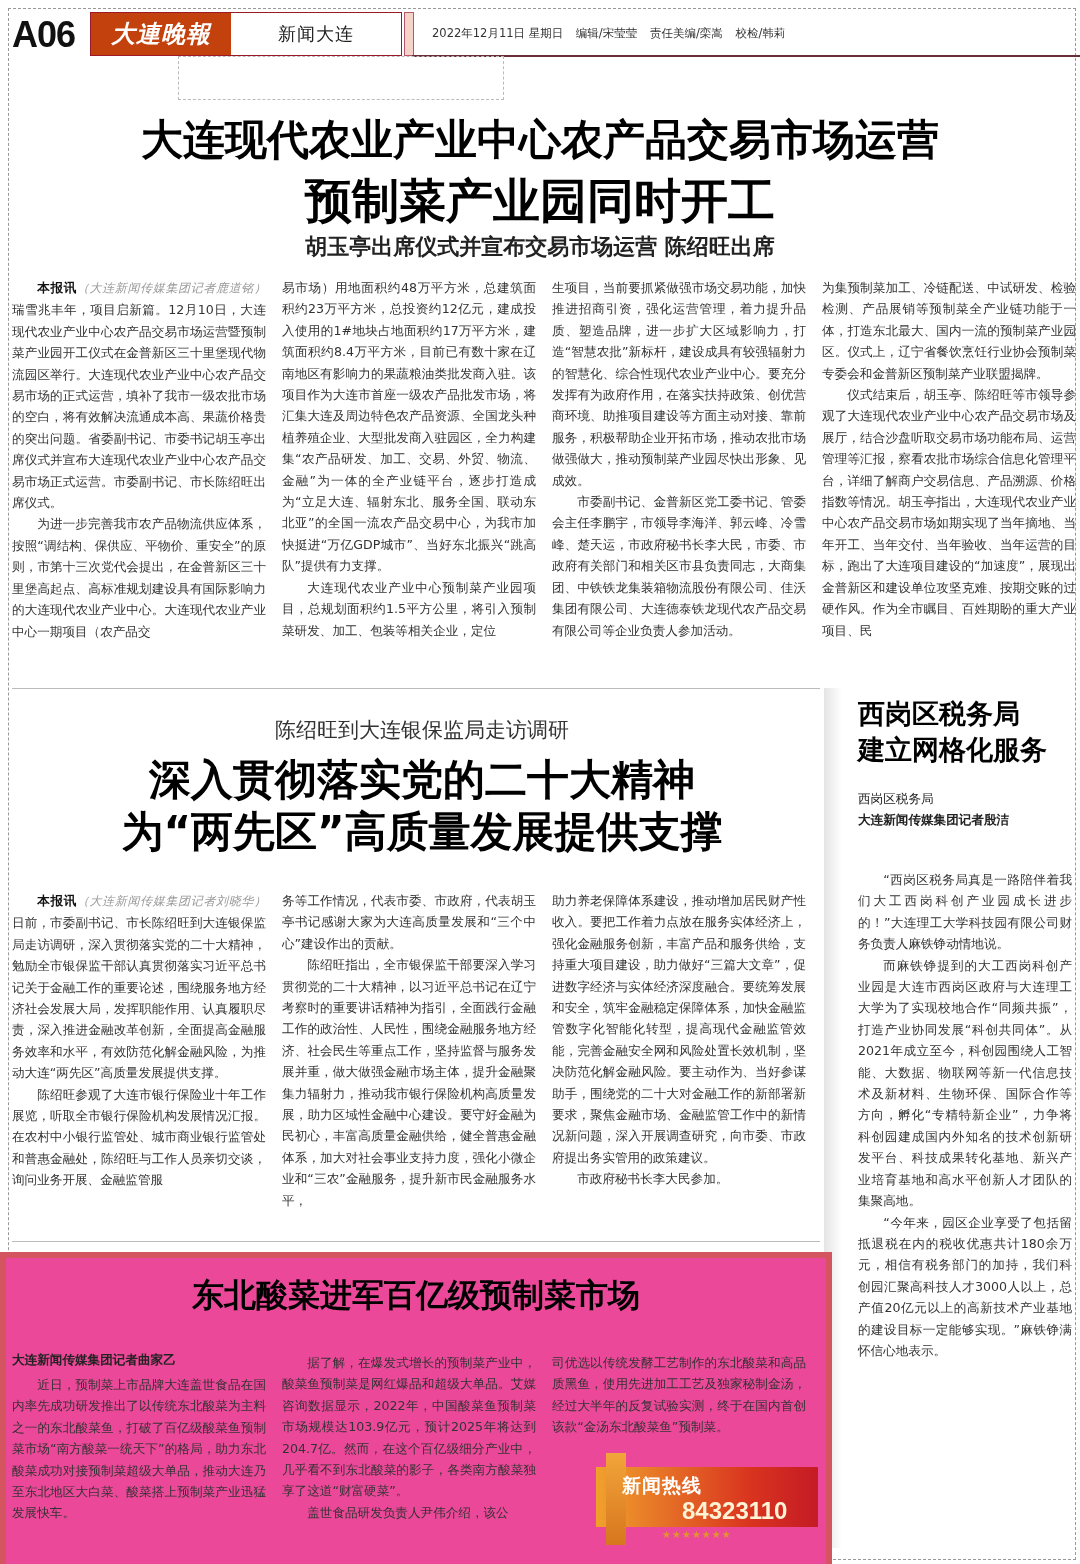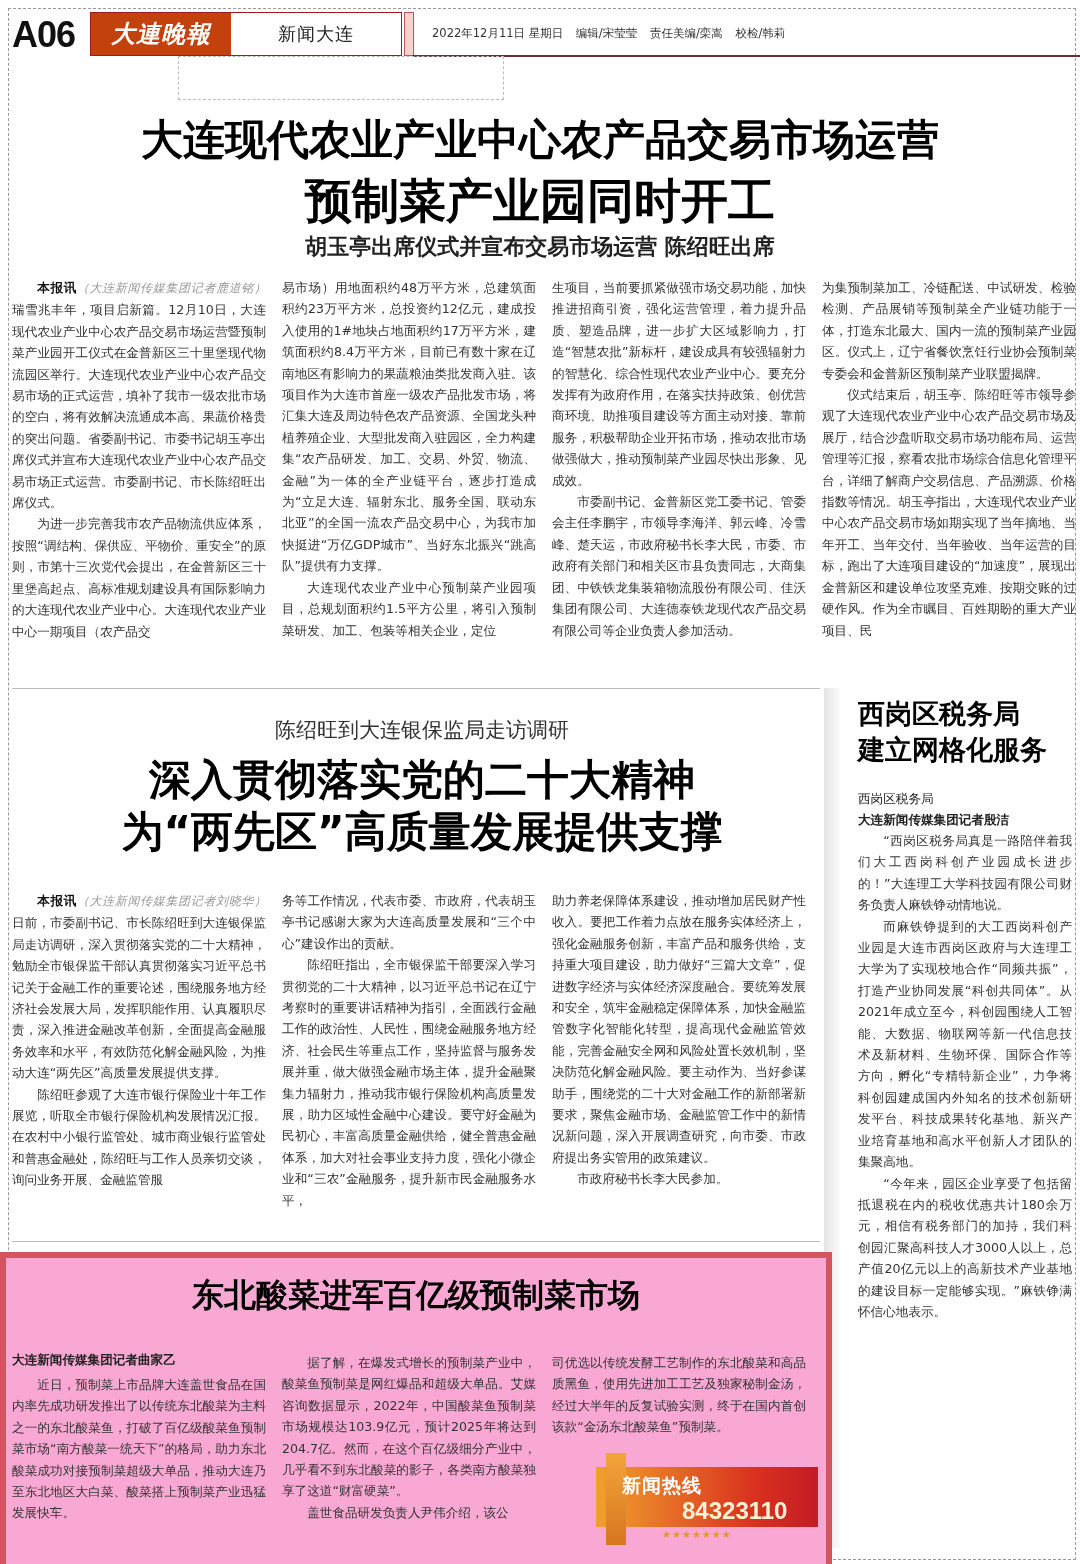--- a/index.html
+++ b/index.html
@@ -38,23 +38,23 @@
   .a2-h1 { position: absolute; left: 12px; width: 820px; top: 752px; text-align: center; font-size: 42px; font-weight: bold; color: #000; }
   .a2-h2 { position: absolute; left: 12px; width: 820px; top: 804px; text-align: center; font-size: 42px; font-weight: bold; color: #000; }
   .a2 { left: 12px; top: 890px; }
   .a2 .col { width: 254px; margin-right: 16px; height: 330px; overflow: hidden; }
 
   .sidebar { position: absolute; left: 824px; top: 688px; width: 248px; height: 860px; }
   .sidebar-shade { position: absolute; left: 0; top: 0; width: 18px; height: 860px; background: linear-gradient(to right, #e4e4e4, #fff); }
   .sb-title { position: absolute; left: 34px; top: 8px; font-size: 27px; font-weight: bold; color: #000; line-height: 36px; }
   .sb-byline { position: absolute; left: 34px; top: 100px; font-size: 12.6px; line-height: 21.4px; color: #222; }
   .sb-body { position: absolute; left: 34px; top: 142px; width: 214px; }
-  .sb-body .col { width: 214px; }
+  .sb-body .col { width: 214px; margin-top: 39px; }
 
-  .a3-frame { position: absolute; left: 0; top: 1252px; width: 832px; height: 312px; border: 6px solid #d4545f; border-bottom: none; background: #f9a8d4; }
+  .a3-frame { position: absolute; left: 0; top: 1252px; width: 832px; height: 312px; border: 6px solid #d4545f; border-bottom: none; background: #ec4899; }
   .a3-title { position: absolute; left: 0; width: 820px; top: 16px; text-align: center; font-size: 32px; font-weight: bold; color: #000; }
   .a3-byline { position: absolute; left: 6px; top: 94px; font-size: 12.6px; color: #222; font-weight: bold; }
   .a3 { left: 6px; top: 116px; }
   .a3 .col { width: 254px; margin-right: 16px; }
   .a3-col2 { margin-top: -22px; }
   .a3-col3 { margin-top: -22px; }
 
   .hotline { position: absolute; left: 596px; top: 1453px; width: 222px; height: 92px; }
   .hotline-flag { position: absolute; left: 10px; top: 0; width: 20px; height: 92px; background: linear-gradient(#f2a53a, #d7761e); }
   .hotline-bar { position: absolute; left: 0; top: 14px; width: 222px; height: 60px; background: linear-gradient(to right, #f0a12c, #d9331f 70%, #c41b25); }

